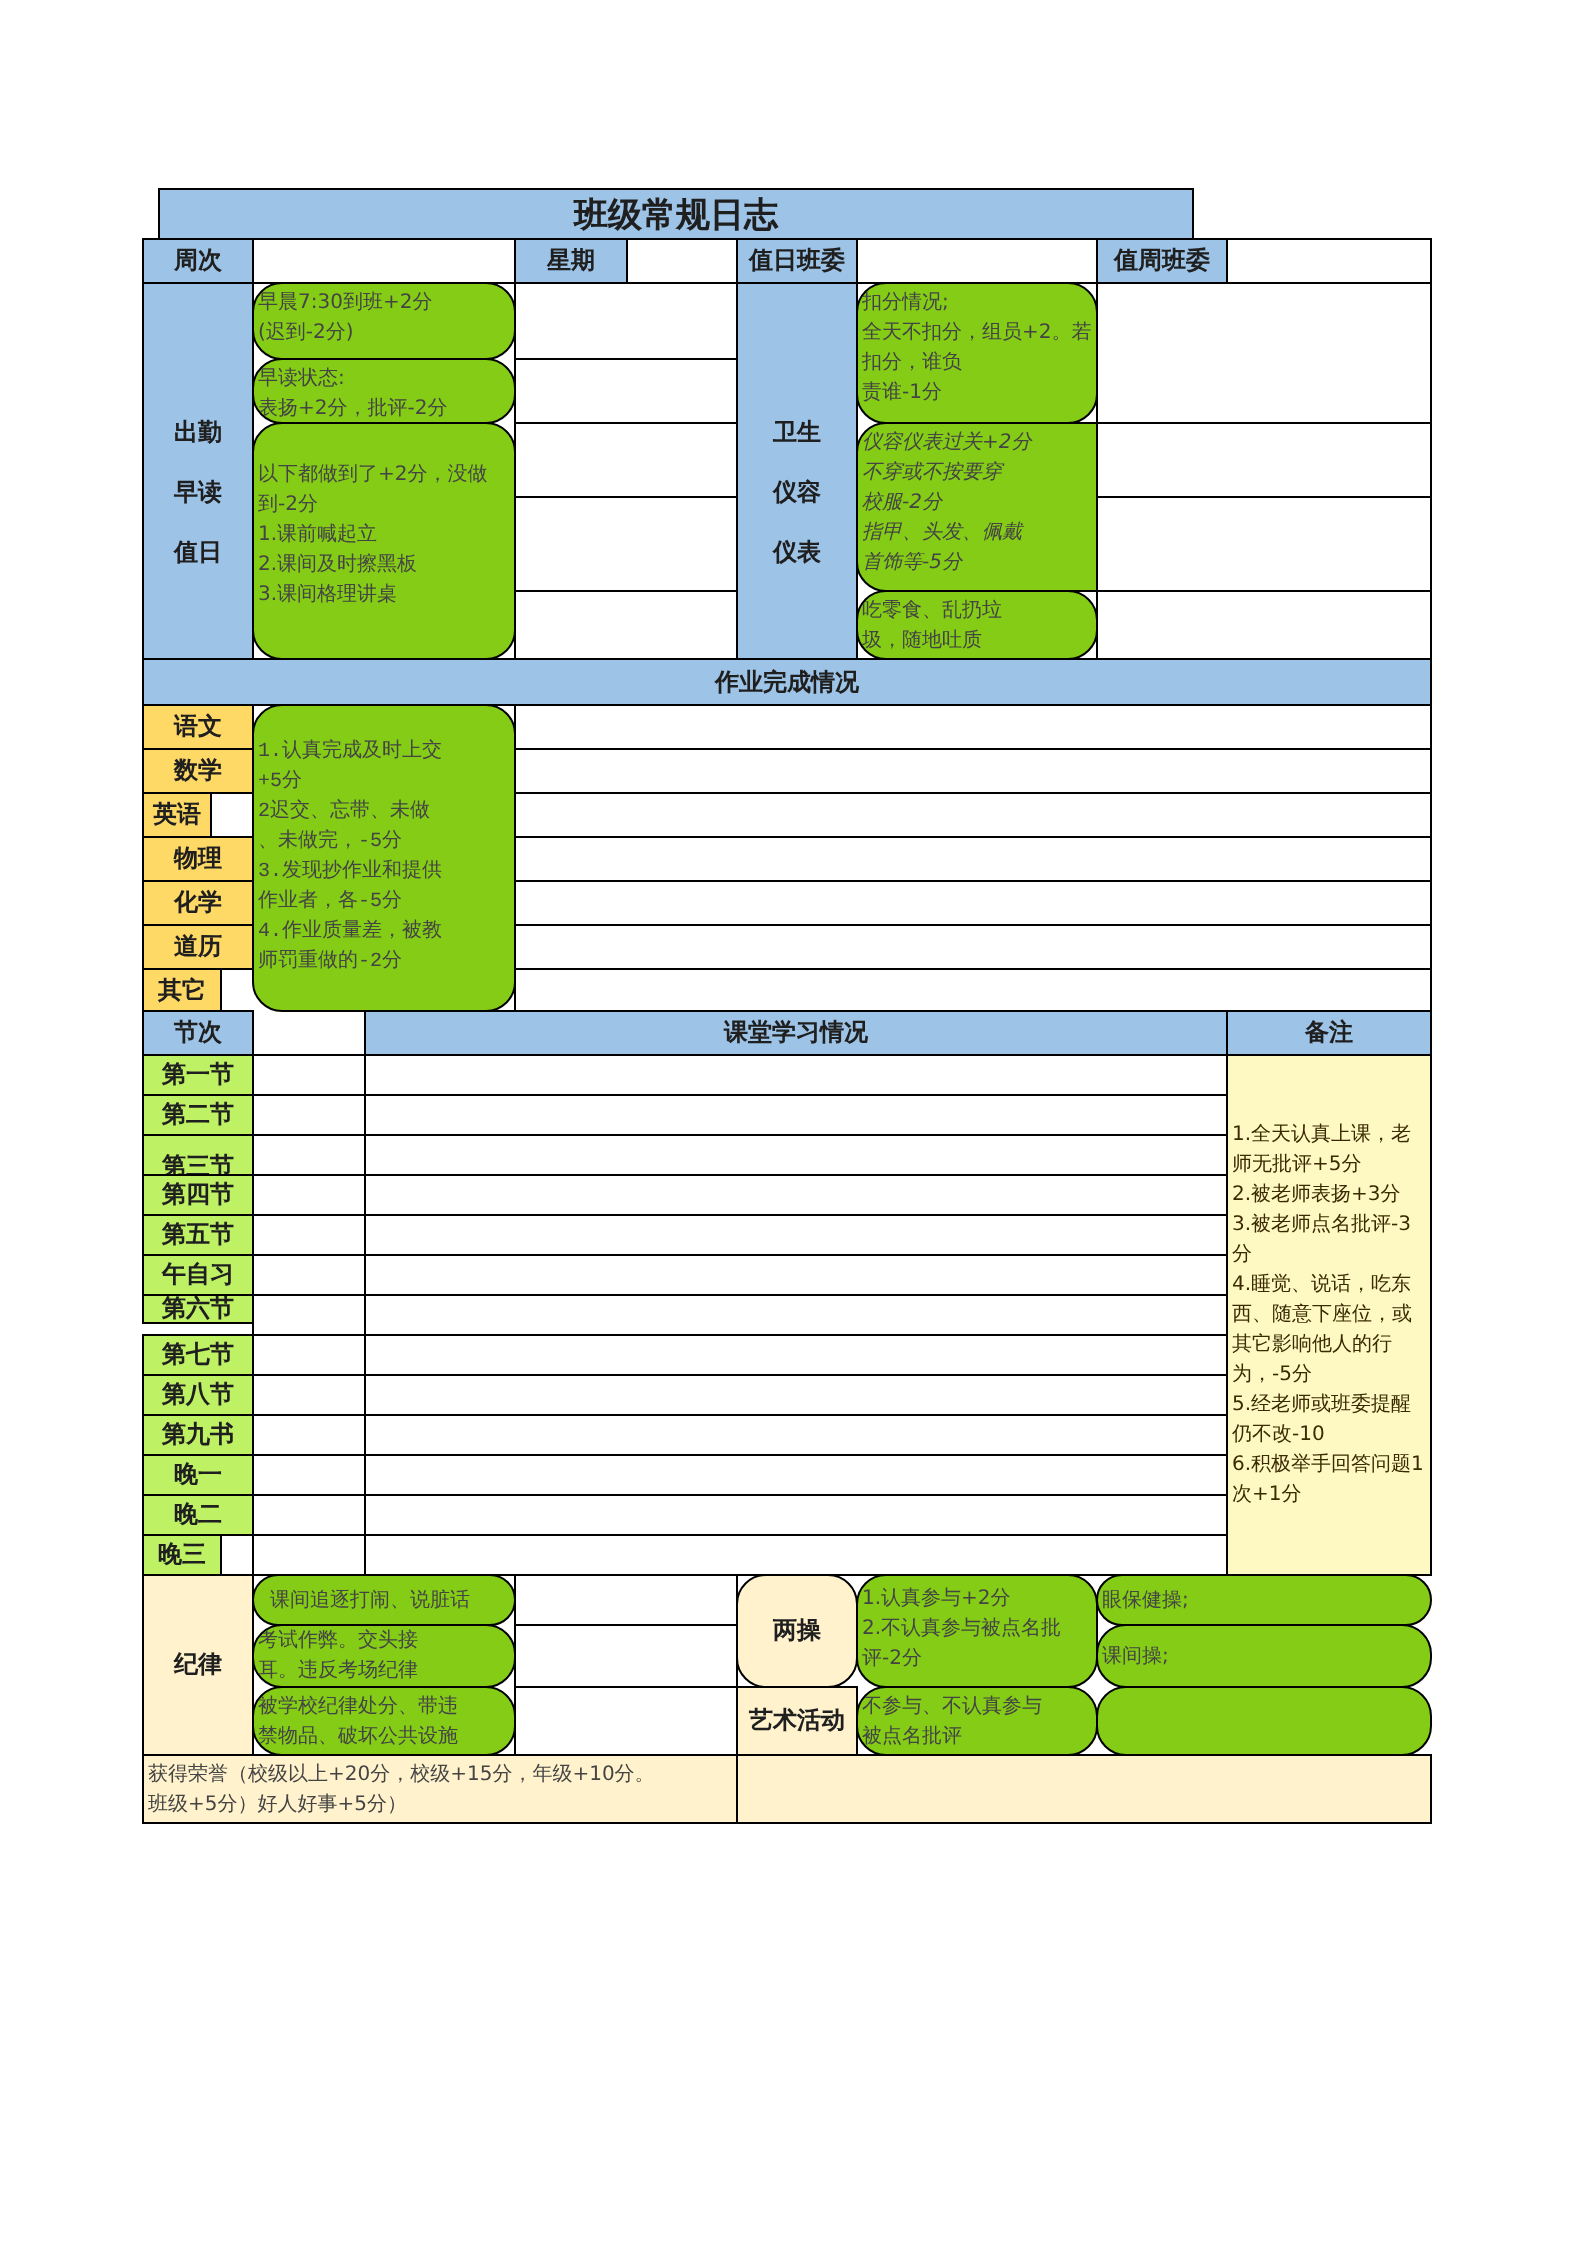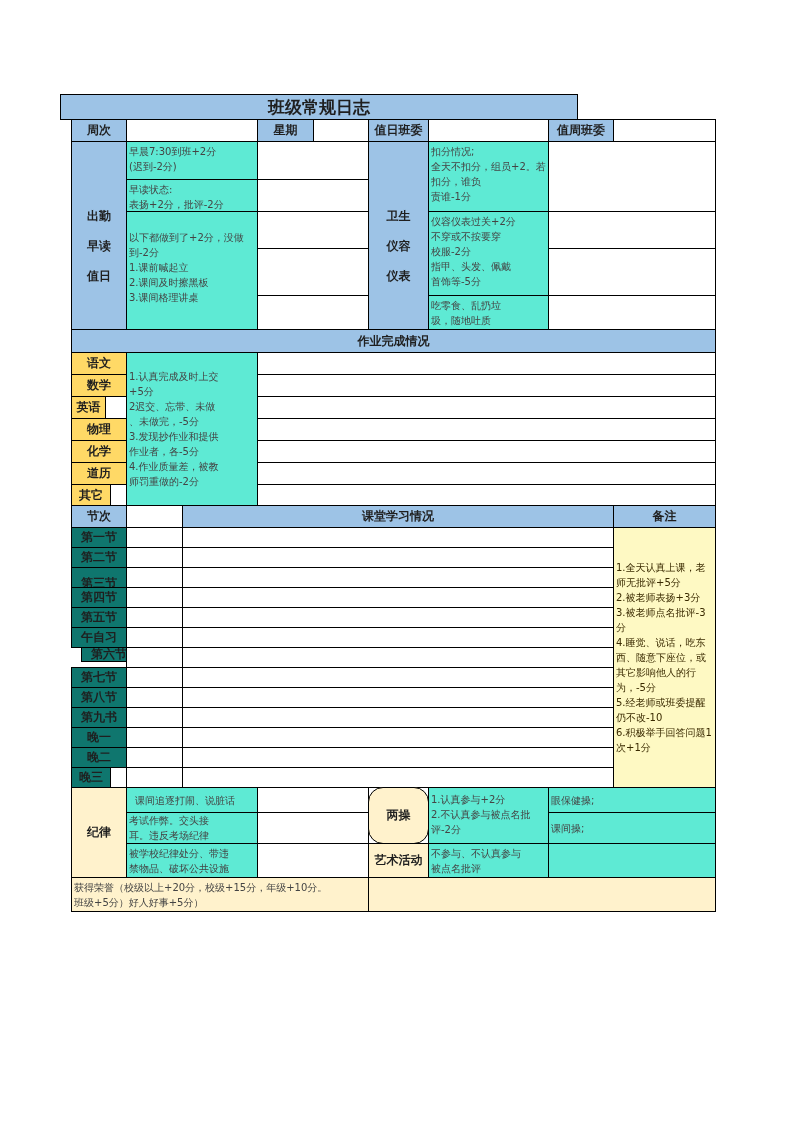--- a/index.html
+++ b/index.html
@@ -1,34 +1,34 @@
 <!DOCTYPE html>
 <html><head>
 <meta charset="utf-8">
 <style>
   html, body { margin:0; padding:0; background:#ffffff; }
   body { width:793px; height:1122px; position:relative; font-family:"DejaVu Sans", sans-serif; overflow:hidden; }
   .c { position:absolute; box-sizing:border-box; border:1px solid #000; overflow:hidden; color:#222; }
   .blue { background:#9dc3e6; }
-  .pink { background:#5eead4; }
+  .pink { background:#84cc16;border-radius:15px; }
   .yellow { background:#ffd966; }
   .cream { background:#fff2cc; }
-  .green { background:#0f766e; }
+  .green { background:#bef264; }
   .gold { background:#fef9c3; }
   .white { background:#ffffff; }
   .hdr { font-weight:bold; font-size:12px; display:flex; align-items:center; justify-content:center; color:#1f1f1f; }
   .title { font-size:17px; font-weight:bold; }
   .note { font-size:10px; line-height:15px; padding:2px 2px; color:#444; white-space:pre-line; }
   .note-c { display:flex; align-items:center; }
   .vert { flex-direction:column; line-height:30px; }
 </style>
 </head>
 <body>
 
-<div class="c blue hdr title" style="left:60px;top:94px;width:518px;height:26px;">班级常规日志</div>
+<div class="c blue hdr title" style="left:79px;top:94px;width:518px;height:26px;">班级常规日志</div>
 
 <div class="c blue hdr" style="left:71px;top:119px;width:56px;height:23px;">周次</div>
 <div class="c white" style="left:126px;top:119px;width:132px;height:23px;"></div>
 <div class="c blue hdr" style="left:257px;top:119px;width:57px;height:23px;">星期</div>
 <div class="c white" style="left:313px;top:119px;width:56px;height:23px;"></div>
 <div class="c blue hdr" style="left:368px;top:119px;width:61px;height:23px;">值日班委</div>
 <div class="c white" style="left:428px;top:119px;width:121px;height:23px;"></div>
 <div class="c blue hdr" style="left:548px;top:119px;width:66px;height:23px;">值周班委</div>
 <div class="c white" style="left:613px;top:119px;width:103px;height:23px;"></div>
 
@@ -52,21 +52,21 @@
 <div class="c white" style="left:257px;top:295px;width:112px;height:35px;"></div>
 
 <div class="c blue hdr vert" style="left:368px;top:141px;width:61px;height:189px;padding-top:20px;">
   <span>卫生</span>
   <span>仪容</span>
   <span>仪表</span>
 </div>
 <div class="c pink note" style="left:428px;top:141px;width:121px;height:71px;">扣分情况;
 全天不扣分，组员+2。若扣分，谁负
 责谁-1分</div>
-<div class="c pink note" style="left:428px;top:211px;width:136px;height:85px;">仪容仪表过关+2分
+<div class="c pink note" style="left:428px;top:211px;width:136px;height:85px;font-style:italic;">仪容仪表过关+2分
 不穿或不按要穿
 校服-2分
 指甲、头发、佩戴
 首饰等-5分</div>
 <div class="c pink note" style="left:428px;top:295px;width:121px;height:35px;">吃零食、乱扔垃
 圾，随地吐质</div>
 <div class="c white" style="left:548px;top:141px;width:168px;height:71px;"></div>
 <div class="c white" style="left:548px;top:211px;width:168px;height:38px;"></div>
 <div class="c white" style="left:548px;top:248px;width:168px;height:48px;"></div>
 <div class="c white" style="left:548px;top:295px;width:168px;height:35px;"></div>
@@ -74,21 +74,21 @@
 <div class="c blue hdr" style="left:71px;top:329px;width:645px;height:24px;">作业完成情况</div>
 
 <div class="c yellow hdr" style="left:71px;top:352px;width:56px;height:23px;">语文</div>
 <div class="c yellow hdr" style="left:71px;top:374px;width:56px;height:23px;">数学</div>
 <div class="c yellow hdr" style="left:71px;top:396px;width:35px;height:23px;">英语</div>
 <div class="c yellow hdr" style="left:71px;top:418px;width:56px;height:23px;">物理</div>
 <div class="c yellow hdr" style="left:71px;top:440px;width:56px;height:23px;">化学</div>
 <div class="c yellow hdr" style="left:71px;top:462px;width:56px;height:23px;">道历</div>
 <div class="c yellow hdr" style="left:71px;top:484px;width:40px;height:22px;">其它</div>
 
-<div class="c pink note note-c" style="left:126px;top:352px;width:132px;height:154px;"><span>1.认真完成及时上交
+<div class="c pink note note-c" style="left:126px;top:352px;width:132px;height:154px;font-family:Liberation Mono, monospace;"><span>1.认真完成及时上交
 +5分
 2迟交、忘带、未做
 、未做完，-5分
 3.发现抄作业和提供
 作业者，各-5分
 4.作业质量差，被教
 师罚重做的-2分</span></div>
 
 <div class="c white" style="left:257px;top:352px;width:459px;height:23px;"></div>
 <div class="c white" style="left:257px;top:374px;width:459px;height:23px;"></div>
@@ -102,21 +102,21 @@
 <div class="c blue hdr" style="left:126px;top:505px;width:57px;height:23px;margin-top:34px;">科目</div>
 <div class="c blue hdr" style="left:182px;top:505px;width:432px;height:23px;">课堂学习情况</div>
 <div class="c blue hdr" style="left:613px;top:505px;width:103px;height:23px;">备注</div>
 
 <div class="c green hdr" style="left:71px;top:527px;width:56px;height:21px;">第一节</div>
 <div class="c green hdr" style="left:71px;top:547px;width:56px;height:21px;">第二节</div>
 <div class="c green hdr" style="left:71px;top:567px;width:56px;height:33px;">第三节</div>
 <div class="c green hdr" style="left:71px;top:587px;width:56px;height:21px;">第四节</div>
 <div class="c green hdr" style="left:71px;top:607px;width:56px;height:21px;">第五节</div>
 <div class="c green hdr" style="left:71px;top:627px;width:56px;height:21px;">午自习</div>
-<div class="c green hdr" style="left:81px;top:647px;width:56px;height:15px;">第六节</div>
+<div class="c green hdr" style="left:71px;top:647px;width:56px;height:15px;">第六节</div>
 <div class="c green hdr" style="left:71px;top:667px;width:56px;height:21px;">第七节</div>
 <div class="c green hdr" style="left:71px;top:687px;width:56px;height:21px;">第八节</div>
 <div class="c green hdr" style="left:71px;top:707px;width:56px;height:21px;">第九书</div>
 <div class="c green hdr" style="left:71px;top:727px;width:56px;height:21px;">晚一</div>
 <div class="c green hdr" style="left:71px;top:747px;width:56px;height:21px;">晚二</div>
 <div class="c green hdr" style="left:71px;top:767px;width:40px;height:21px;">晚三</div>
 
 <div class="c white" style="left:126px;top:527px;width:57px;height:21px;"></div>
 <div class="c white" style="left:126px;top:547px;width:57px;height:21px;"></div>
 <div class="c white" style="left:126px;top:567px;width:57px;height:21px;"></div>

